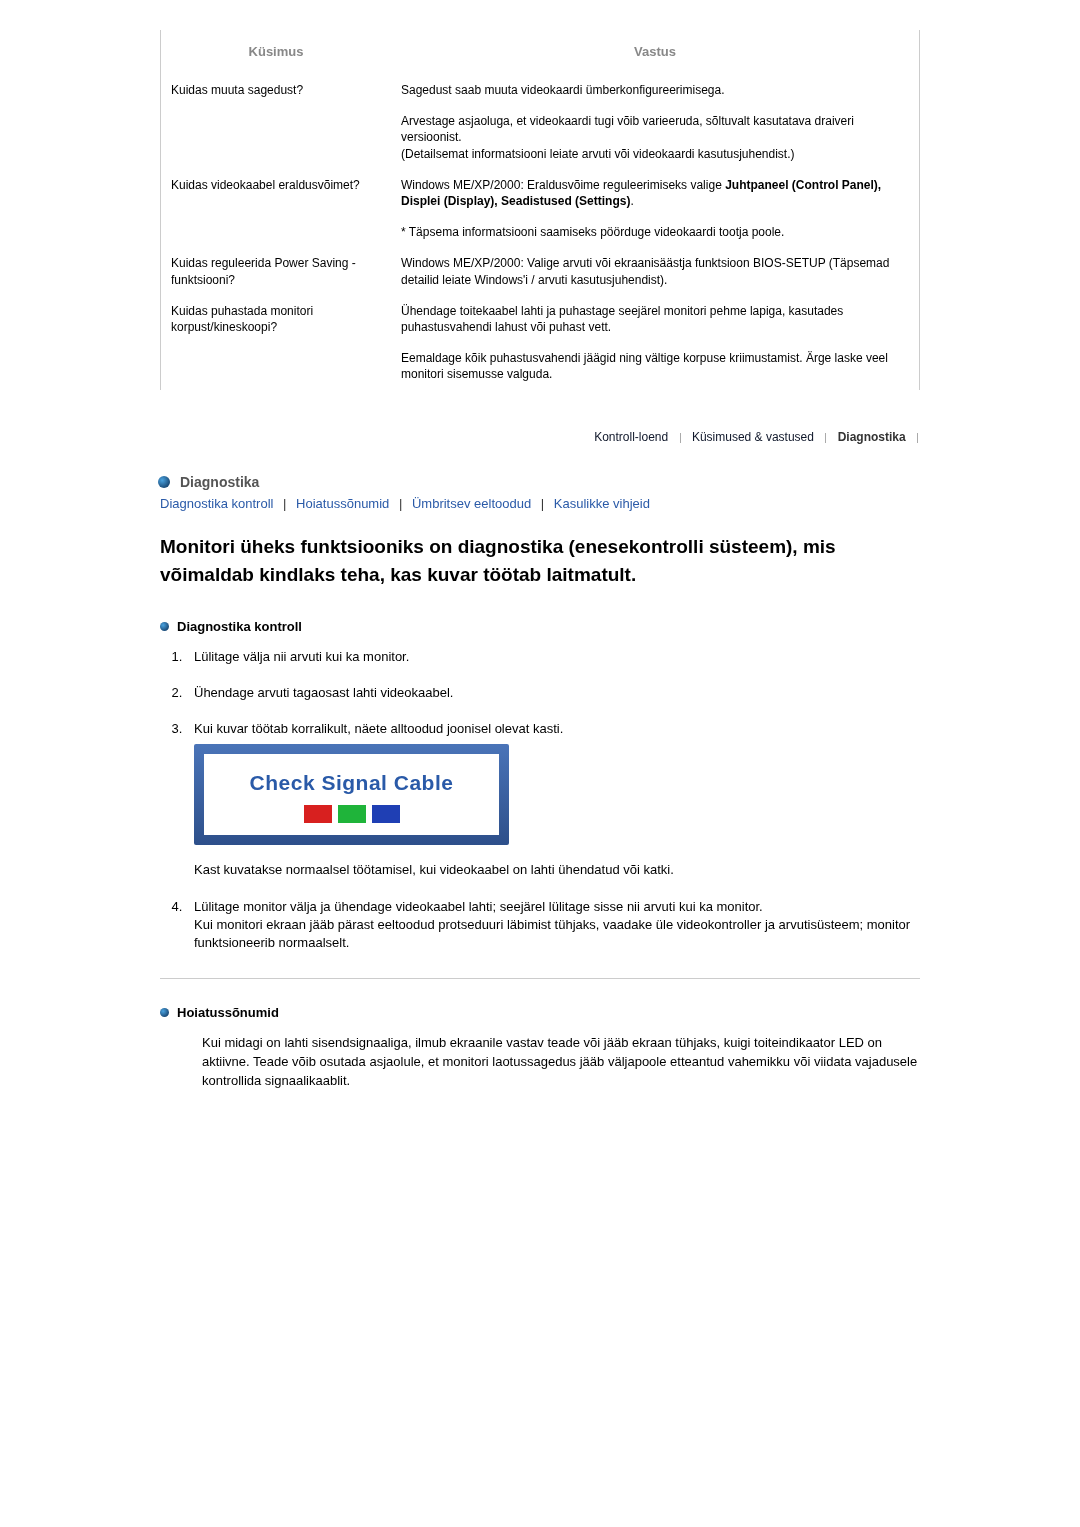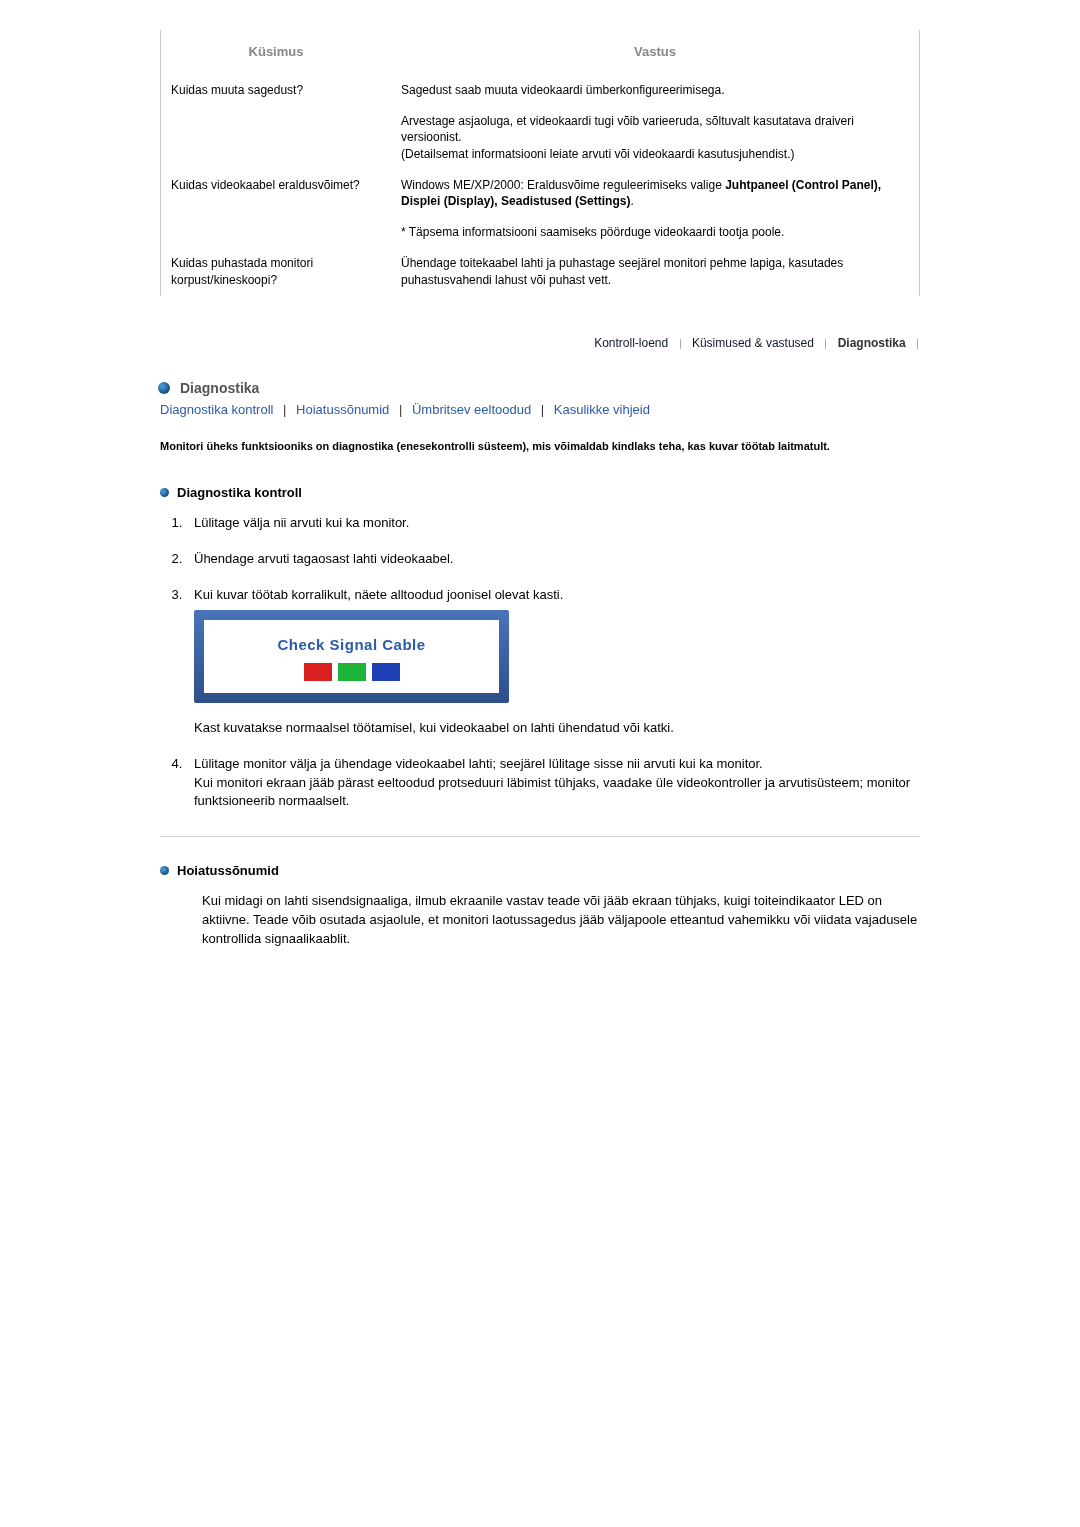--- a/index.html
+++ b/index.html
@@ -84,21 +84,21 @@
   .link-row a {
     color: #2a5aa8;
     text-decoration: none;
   }
   .link-row .bar {
     color: #333;
     margin: 0 6px;
   }
   .intro {
     font-weight: bold;
-    font-size: 11px;
+    font-size: 19px;
     margin: 22px 0 30px 0;
     line-height: 1.45;
   }
   .sub-section-title {
     font-weight: bold;
     font-size: 13px;
     margin: 10px 0 14px 0;
     display: flex;
     align-items: center;
   }
@@ -128,21 +128,21 @@
   }
   .signal-inner {
     background: #fff;
     padding: 14px 8px 12px 8px;
     text-align: center;
   }
   .signal-inner .label {
     color: #2a5aa8;
     font-weight: bold;
     letter-spacing: 0.5px;
-    font-size: 15px;
+    font-size: 21px;
     margin-bottom: 8px;
   }
   .signal-inner .stripes {
     display: flex;
     justify-content: center;
     gap: 6px;
   }
   .signal-inner .stripes span {
     width: 28px; height: 18px; display: inline-block;
   }
@@ -188,22 +188,30 @@
           <td class="qcell">Kuidas videokaabel eraldusvõimet?</td>
           <td>
             <span>Windows ME/XP/2000: Eraldusvõime reguleerimiseks valige </span><b>Juhtpaneel (Control Panel), Displei (Display), Seadistused (Settings)</b><span>.</span>
           </td>
         </tr>
         <tr>
           <td class="qcell"></td>
           <td>* Täpsema informatsiooni saamiseks pöörduge videokaardi tootja poole.</td>
         </tr>
         <tr>
+          <td class="qcell">Kuidas reguleerida Power Saving -funktsiooni?</td>
+          <td>Windows ME/XP/2000: Valige arvuti või ekraanisäästja funktsioon BIOS-SETUP (Täpsemad detailid leiate Windows'i / arvuti kasutusjuhendist).</td>
+        </tr>
+        <tr>
           <td class="qcell">Kuidas puhastada monitori korpust/kineskoopi?</td>
           <td>Ühendage toitekaabel lahti ja puhastage seejärel monitori pehme lapiga, kasutades puhastusvahendi lahust või puhast vett.</td>
+        </tr>
+        <tr>
+          <td class="qcell"></td>
+          <td>Eemaldage kõik puhastusvahendi jäägid ning vältige korpuse kriimustamist. Ärge laske veel monitori sisemusse valguda.</td>
         </tr>
       </tbody>
     </table>
   </div>
 
   <div class="sub-nav">
     <span class="nav-item">Kontroll-loend</span>
     <span class="sep-bar"></span>
     <span class="nav-item">Küsimused &amp; vastused</span>
     <span class="sep-bar"></span>

